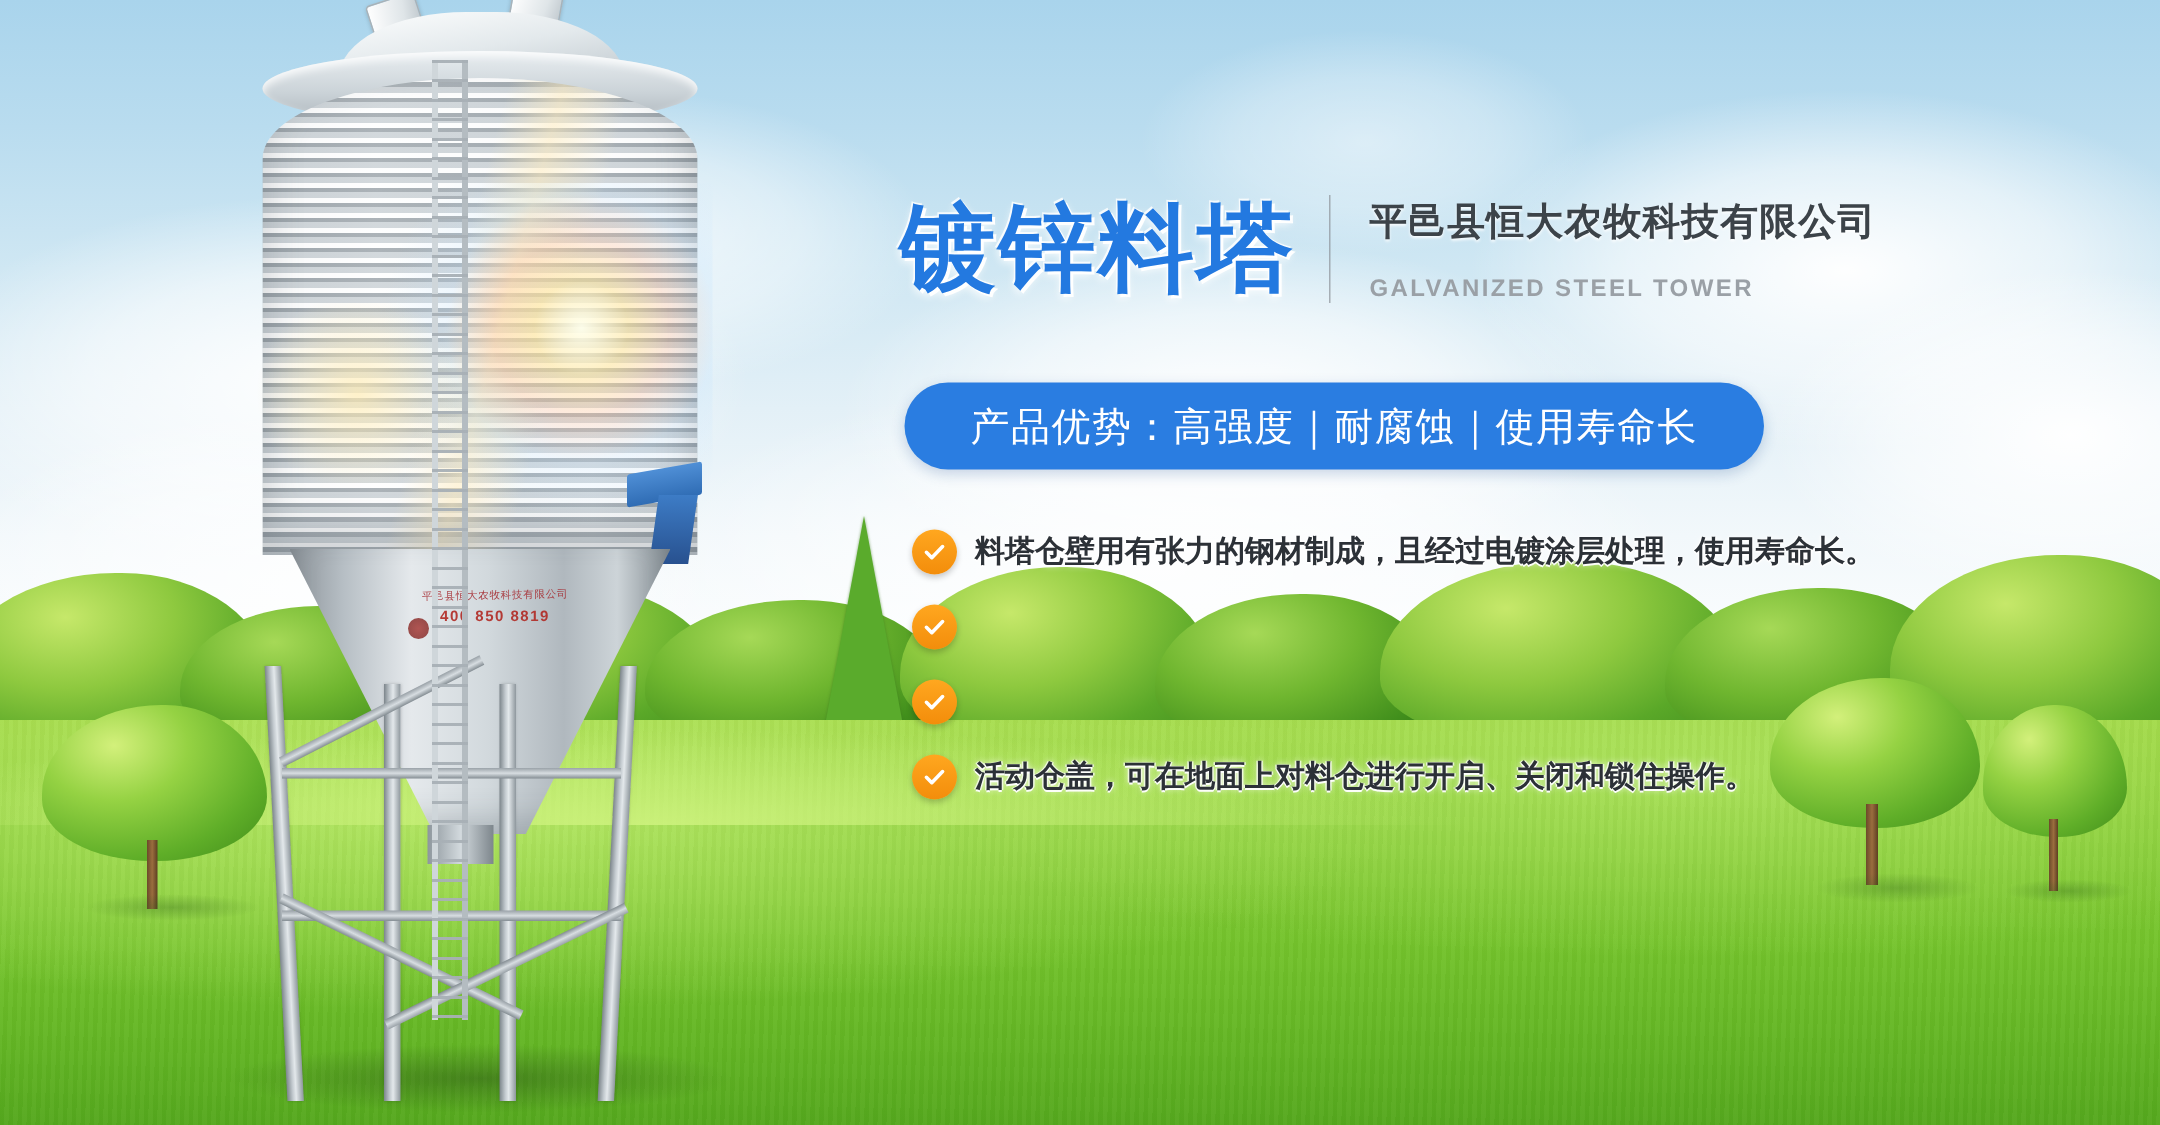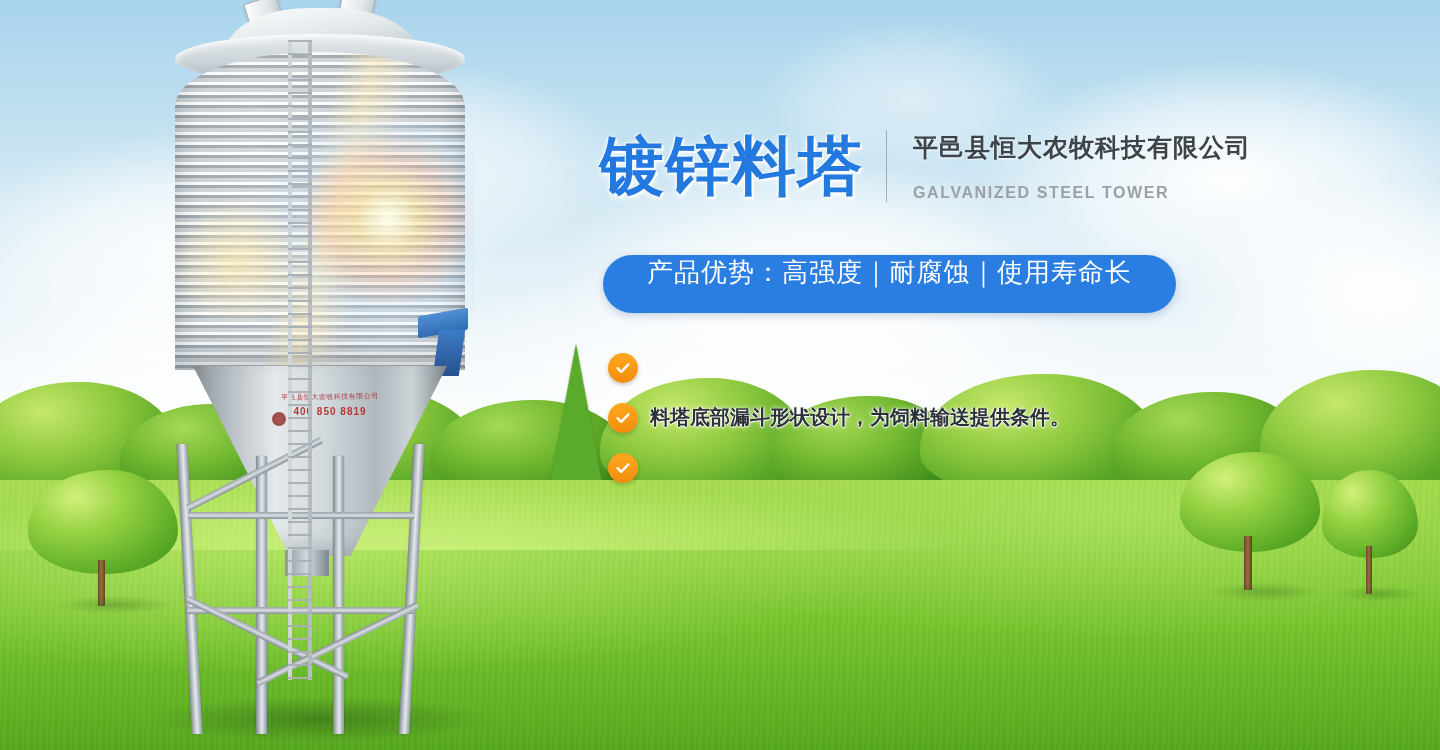--- a/index.html
+++ b/index.html
@@ -230,21 +230,21 @@
     font-size:25px; font-weight:700; color:#3c4349; letter-spacing:1px;
     white-space:nowrap; text-shadow:0 1px 2px rgba(255,255,255,.9);
   }
   .brand-en {
     margin-top:20px; font-size:16px; font-weight:700; color:#9aa0a6;
     letter-spacing:1.6px; white-space:nowrap;
   }
 
   .pill {
     position:absolute; left:3px; top:255px; height:58px;
-    display:flex; align-items:flex-start; padding:0 44px;
+    display:flex; align-items:center; padding:0 44px;
     background:#2a7de1; border-radius:29px;
     box-shadow:0 3px 9px rgba(20,70,140,.22);
   }
   .pill-text {
     font-family:"DejaVu Sans","Liberation Sans",sans-serif;
     font-size:26px; font-weight:400; color:#ffffff; letter-spacing:1px; white-space:nowrap;
   }
 
   .features { position:absolute; left:8px; top:352px; width:692px; }
   .feature {
@@ -359,42 +359,50 @@
         <div class="brand-en">GALVANIZED STEEL TOWER</div>
       </div>
     </div>
 
     <div class="pill">
       <span class="pill-text">产品优势：高强度｜耐腐蚀｜使用寿命长</span>
     </div>
 
     <div class="features">
 
+      <div class="feature">
+        <span class="check">
+          <svg width="18" height="18" viewBox="0 0 18 18" aria-hidden="true">
+            <path d="M3.6 9.2 L7.2 12.8 L14.4 5.4" fill="none" stroke="#ffffff" stroke-width="2.4" stroke-linecap="round" stroke-linejoin="round"></path>
+          </svg>
+        </span>
+        <span class="feature-text">料塔仓壁用有张力的钢材制成，且经过电镀涂层处理，使用寿命长。</span>
+      </div>
 
       <div class="feature">
         <span class="check">
           <svg width="18" height="18" viewBox="0 0 18 18" aria-hidden="true">
             <path d="M3.6 9.2 L7.2 12.8 L14.4 5.4" fill="none" stroke="#ffffff" stroke-width="2.4" stroke-linecap="round" stroke-linejoin="round"></path>
           </svg>
         </span>
       </div>
 
       <div class="feature">
         <span class="check">
           <svg width="18" height="18" viewBox="0 0 18 18" aria-hidden="true">
             <path d="M3.6 9.2 L7.2 12.8 L14.4 5.4" fill="none" stroke="#ffffff" stroke-width="2.4" stroke-linecap="round" stroke-linejoin="round"></path>
           </svg>
         </span>
-        <span class="feature-text">料塔底部漏斗形状设计，为饲料输送提供条件。</span>
       </div>
 
       <div class="feature">
         <span class="check">
           <svg width="18" height="18" viewBox="0 0 18 18" aria-hidden="true">
             <path d="M3.6 9.2 L7.2 12.8 L14.4 5.4" fill="none" stroke="#ffffff" stroke-width="2.4" stroke-linecap="round" stroke-linejoin="round"></path>
           </svg>
         </span>
+        <span class="feature-text">活动仓盖，可在地面上对料仓进行开启、关闭和锁住操作。</span>
       </div>
 
 
     </div>
   </div>
 </div>
 
 </body></html>

